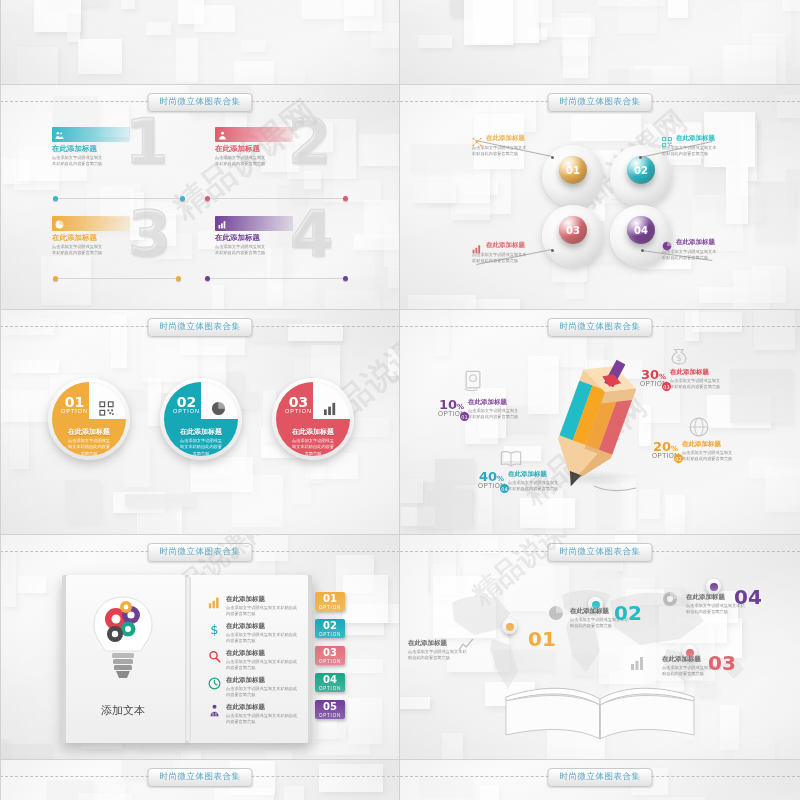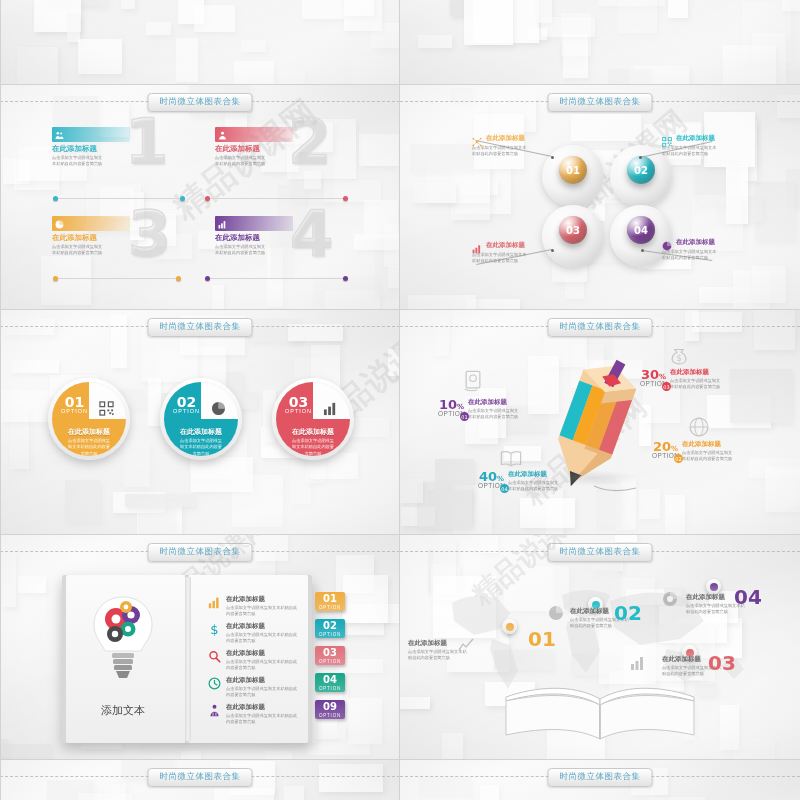--- a/index.html
+++ b/index.html
@@ -758,21 +758,21 @@
     </div>
       <div class="tab" style="left:315px;top:111px;background:linear-gradient(#e0707c,#e0707ccc)">
       <div class="n">03</div>
       <div class="o">OPTION</div>
     </div>
       <div class="tab" style="left:315px;top:138px;background:linear-gradient(#18a589,#18a589cc)">
       <div class="n">04</div>
       <div class="o">OPTION</div>
     </div>
       <div class="tab" style="left:315px;top:165px;background:linear-gradient(#6f3f97,#6f3f97cc)">
-      <div class="n">09</div>
+      <div class="n">05</div>
       <div class="o">OPTION</div>
     </div>
     </div>
     <div class="slide" style="left:400px;top:535px;width:400px;height:225px;">
       <div class="bg">
         <div style="position:absolute;inset:0;background:linear-gradient(135deg,#fafafa,#ececec 55%,#f4f4f4)"></div>
         <div class="cube d" style="left:170.5px;top:118.9px;width:46.4px;height:20.8px;opacity:0.80"></div>
         <div class="cube" style="left:223.6px;top:110.4px;width:60.0px;height:45.7px;opacity:0.78"></div>
         <div class="cube" style="left:-5.7px;top:161.7px;width:35.9px;height:12.5px;opacity:0.83"></div>
         <div class="cube e" style="left:209.0px;top:136.3px;width:47.7px;height:52.3px;opacity:0.67"></div>

